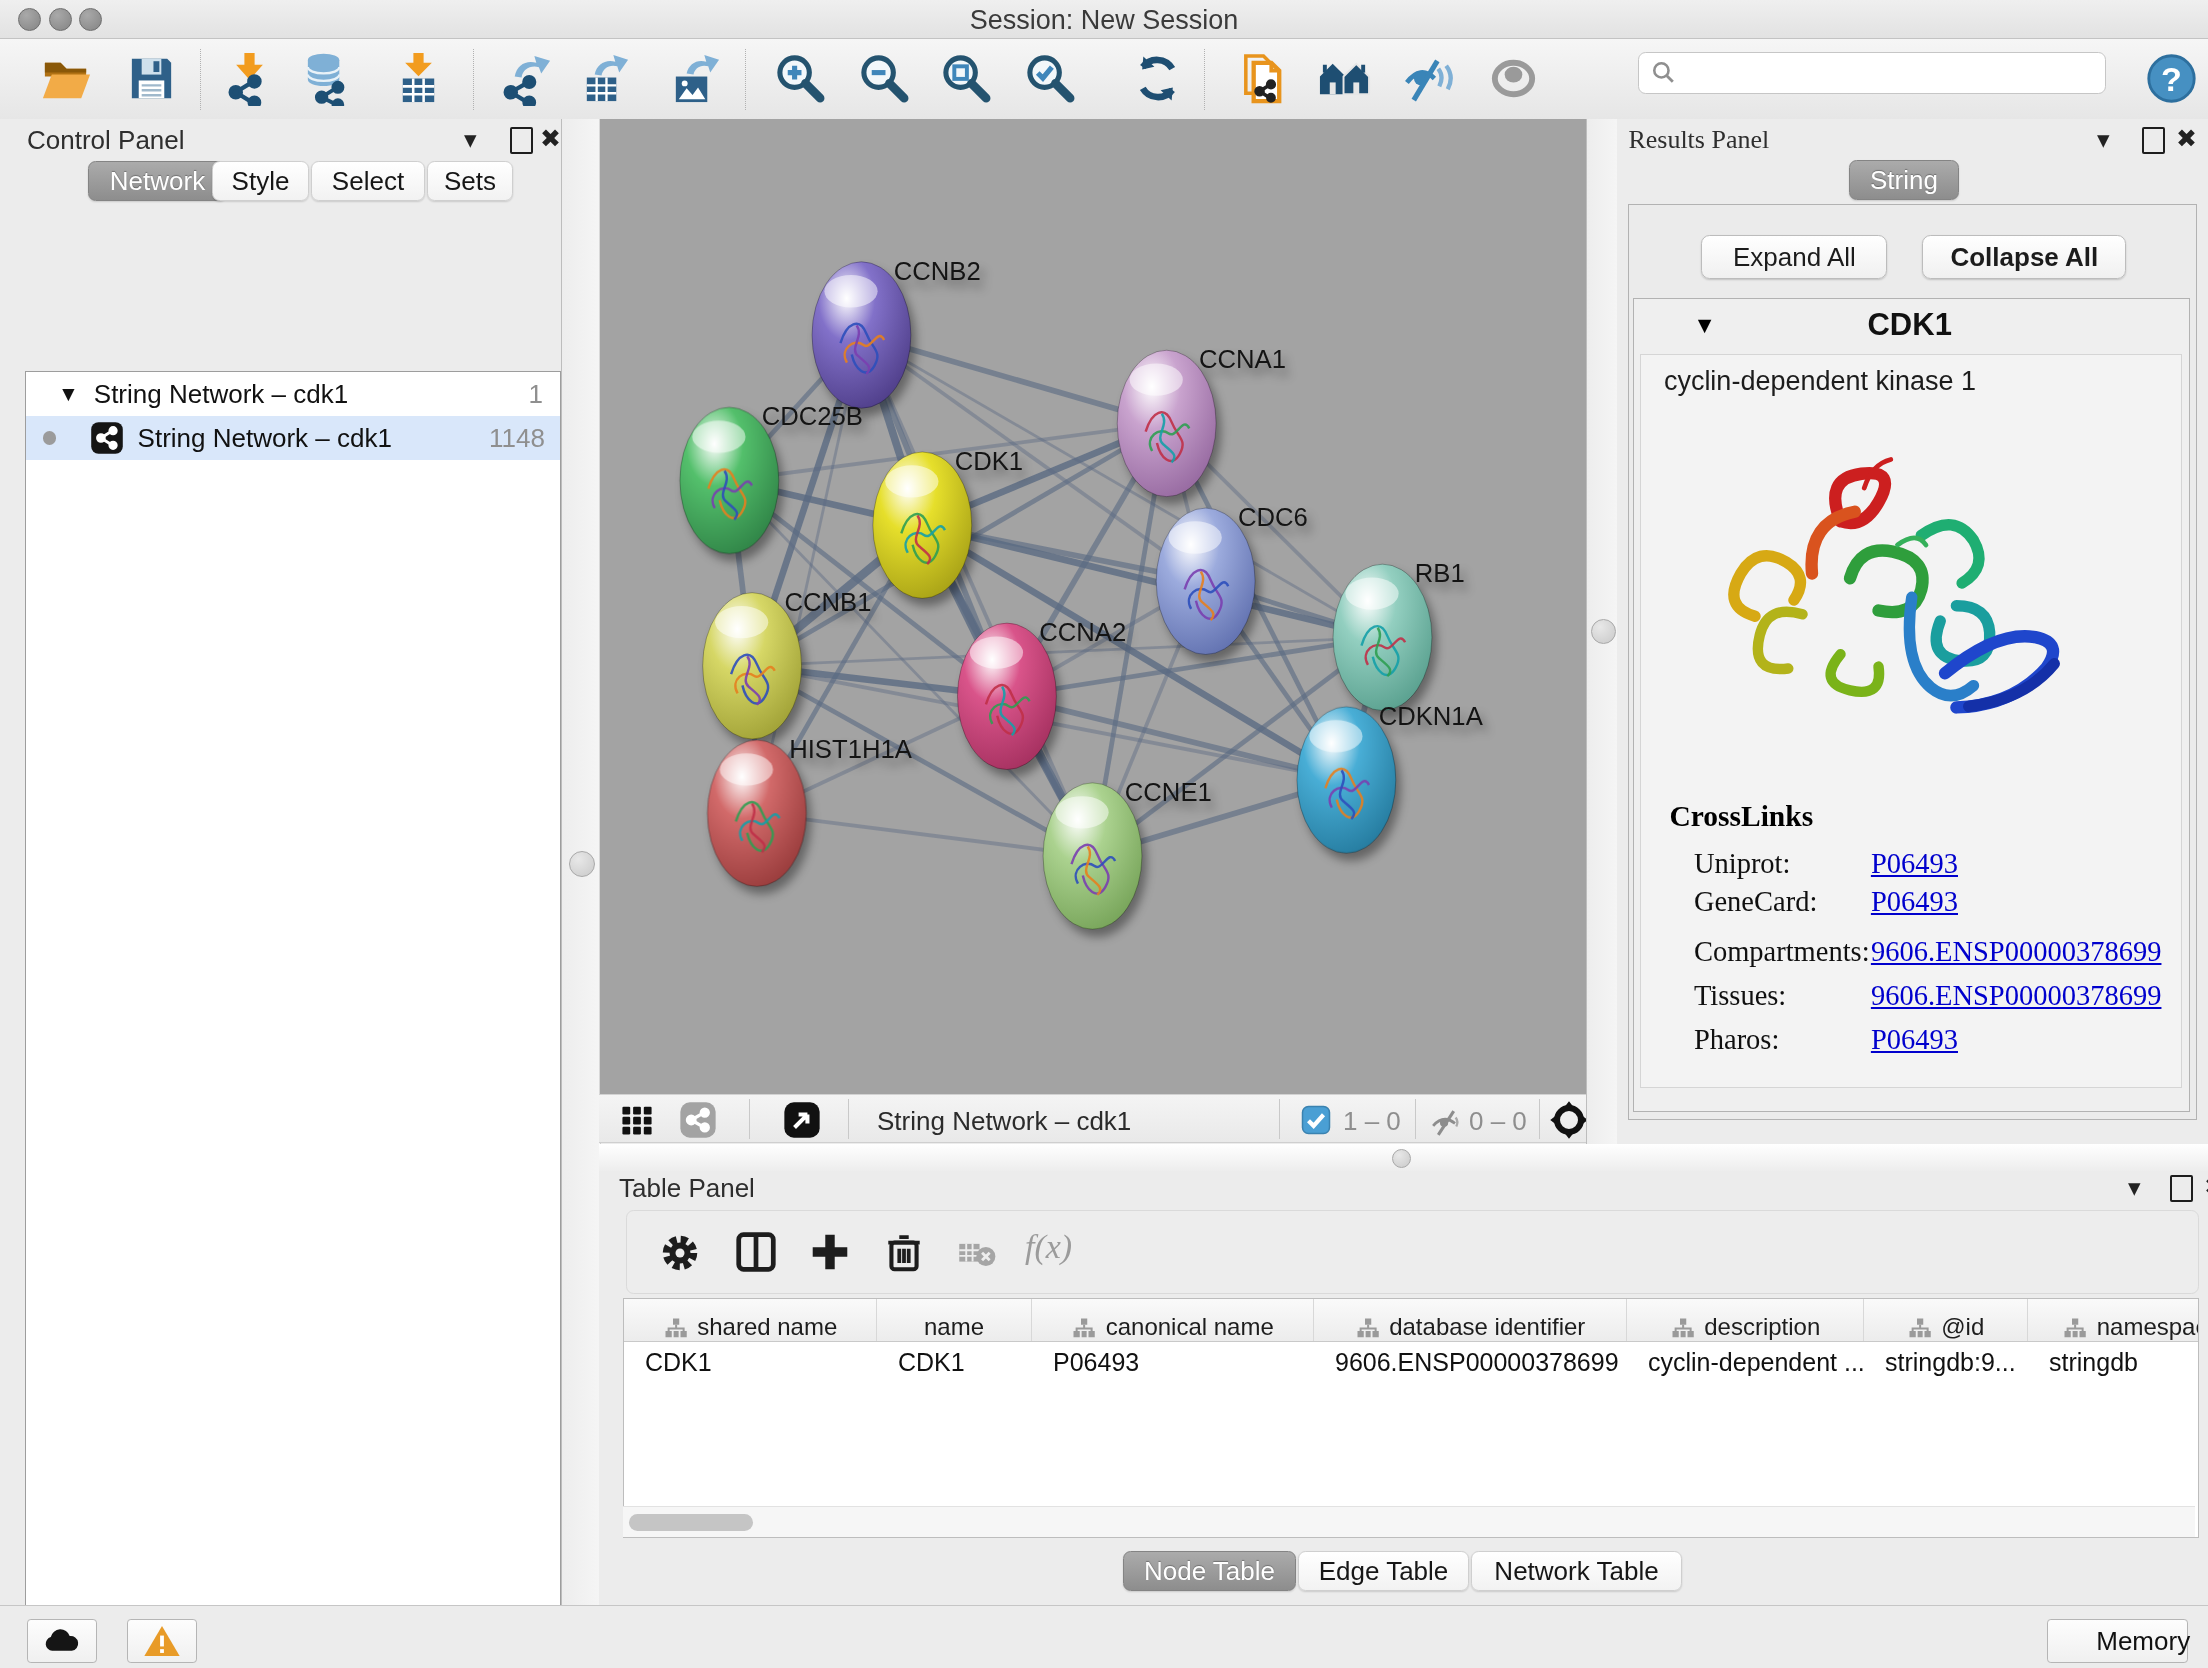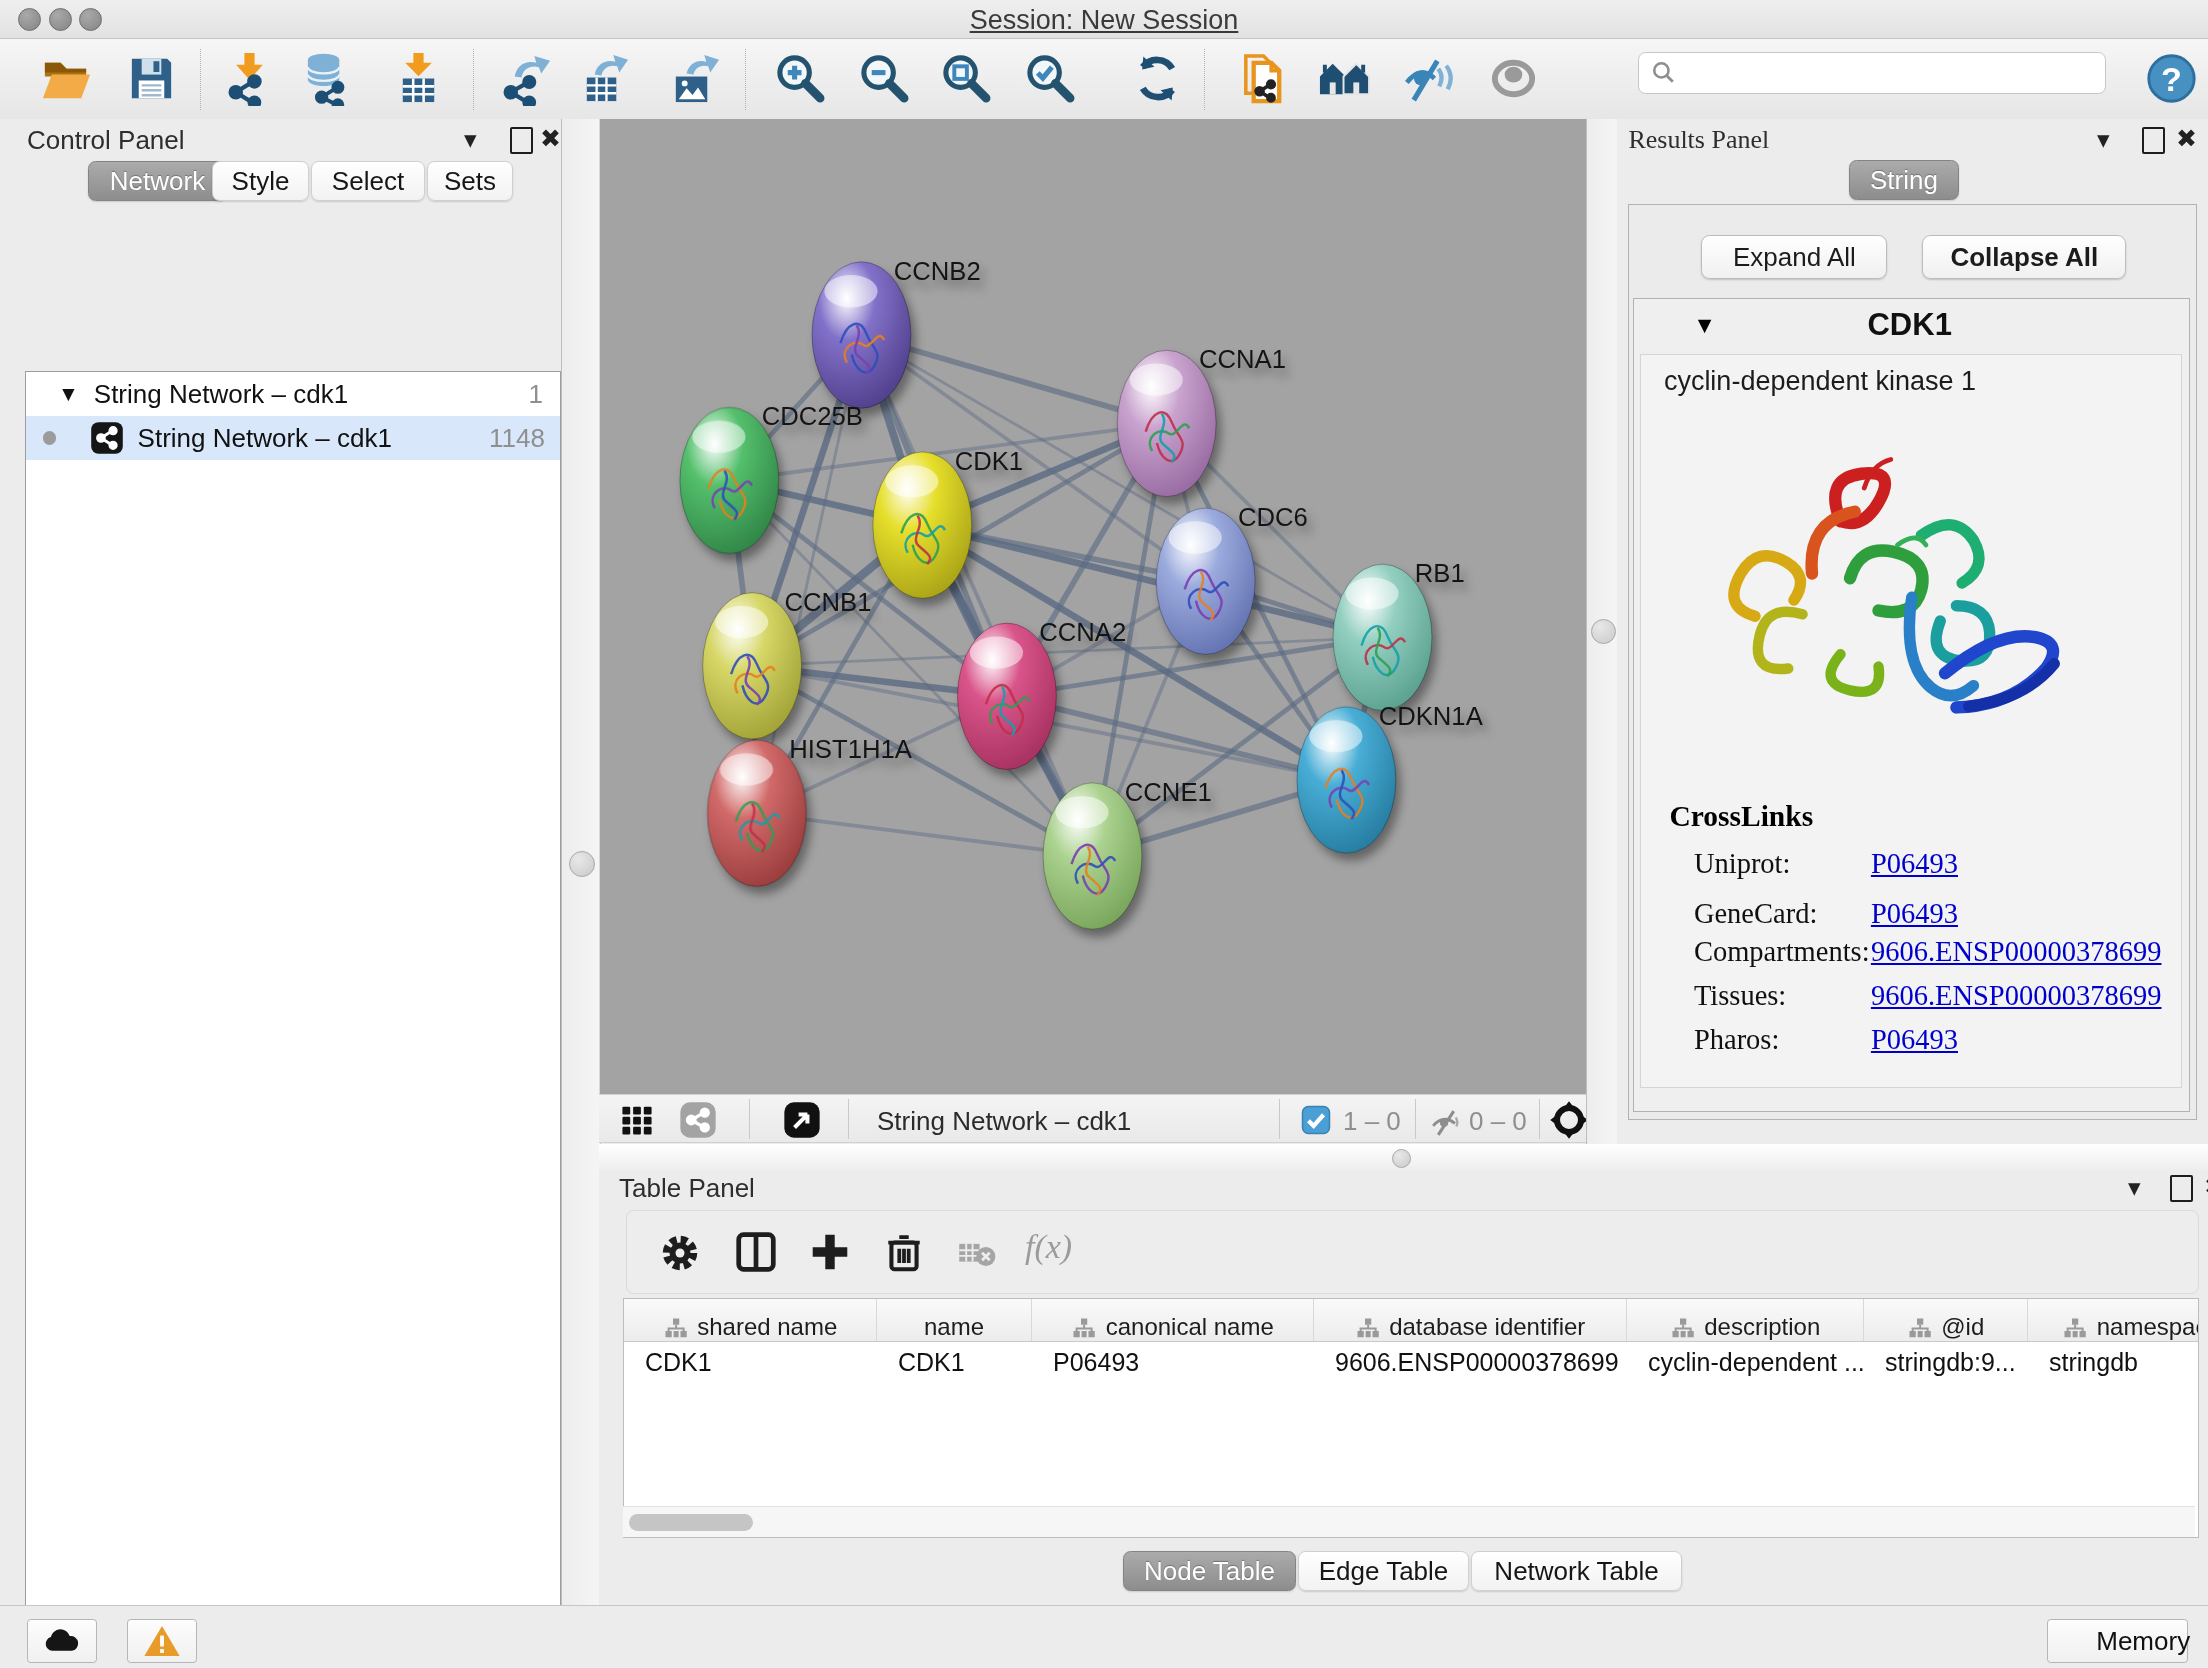--- a/index.html
+++ b/index.html
@@ -1,21 +1,21 @@
 <!DOCTYPE html>
 <html style="font-size:15px"><head>
 <meta charset="utf-8">
 <style>
   html,body{margin:0;padding:0;}
   body{width:2208px;height:1668px;position:relative;font-family:"Liberation Sans","DejaVu Sans",sans-serif;background:#ececec;overflow:hidden;-webkit-font-smoothing:antialiased;}
   .abs{position:absolute;}
   
   #titlebar{left:0;top:0;width:2208px;height:38px;background:linear-gradient(#efefef,#e2e2e2);border-bottom:1px solid #c3c3c3;}
   .traffic{width:21px;height:21px;border-radius:50%;background:radial-gradient(circle at 35% 30%,#a9a9a9,#848484);border:1px solid #6e6e6e;top:7.6px;}
-  #win-title{width:100%;text-align:center;top:4.8px;font-size:27px;color:#3a3a3a;font-weight:500;text-decoration:underline;}
+  #win-title{width:100%;text-align:center;top:4.8px;font-size:27px;color:#3a3a3a;font-weight:500;}
   #toolbar{left:0;top:39px;width:2208px;height:80px;background:linear-gradient(#f6f6f6,#e6e6e6);border-bottom:1px solid #bdbdbd;}
   .tbi{top:11.4px;width:61px;height:57px;display:flex;align-items:center;justify-content:center;}
   .tbsep{top:9.5px;height:61px;border-left:1.9px dotted #b1b1b1;width:0;}
   #search-box{left:1638px;top:13.3px;width:468px;height:42px;background:#fff;border:1px solid #c6c6c6;border-radius:7.6px;display:flex;align-items:center;padding-left:11.4px;box-sizing:border-box;}
   #search-input{border:none;outline:none;font-size:25px;flex:1;background:transparent;height:36px;color:#333;}
   
   .panel-title{font-size:26px;color:#2e2e2e;}
   .win-ico{font-size:25px;color:#222;line-height:25px;}
   .minbox{width:19px;height:23px;border:2.9px solid #1d1d1d;border-radius:1.9px;}
   .tab{height:40px;border-radius:7.6px;display:flex;align-items:center;justify-content:center;font-size:26px;color:#161616;background:linear-gradient(#ffffff,#f2f2f2);border:1px solid #cfcfcf;box-sizing:border-box;box-shadow:0 1px 1.9px rgba(0,0,0,.15);}
@@ -575,21 +575,21 @@
             <path d="M175 60 q8-25 28-30" stroke="#cc1f1f" stroke-width="5"></path>
             <path d="M210 120 q20-15 30 0" stroke="#35b05a" stroke-width="5"></path>
           </g>
         </svg>
         <div class="serif abs" style="left:28.5px;top:445px;font-size:29.5px;font-weight:bold;color:#000;">CrossLinks</div>
         <div id="crosslinks-rows" class="abs serif" style="left:53px;top:487px;width:476px;">
             <div style="display: flex; height: 44px; align-items: center;">
               <span class="xl-label" style="width: 177px;">Uniprot:</span>
               <a class="xl-link">P06493</a>
             </div>
-            <div style="display: flex; height: 44px; align-items: flex-end;">
+            <div style="display: flex; height: 44px; align-items: flex-start;">
               <span class="xl-label" style="width: 177px;">GeneCard:</span>
               <a class="xl-link">P06493</a>
             </div>
             <div style="display: flex; height: 44px; align-items: center;">
               <span class="xl-label" style="width: 177px;">Compartments:</span>
               <a class="xl-link">9606.ENSP00000378699</a>
             </div>
             <div style="display: flex; height: 44px; align-items: center;">
               <span class="xl-label" style="width: 177px;">Tissues:</span>
               <a class="xl-link">9606.ENSP00000378699</a>

